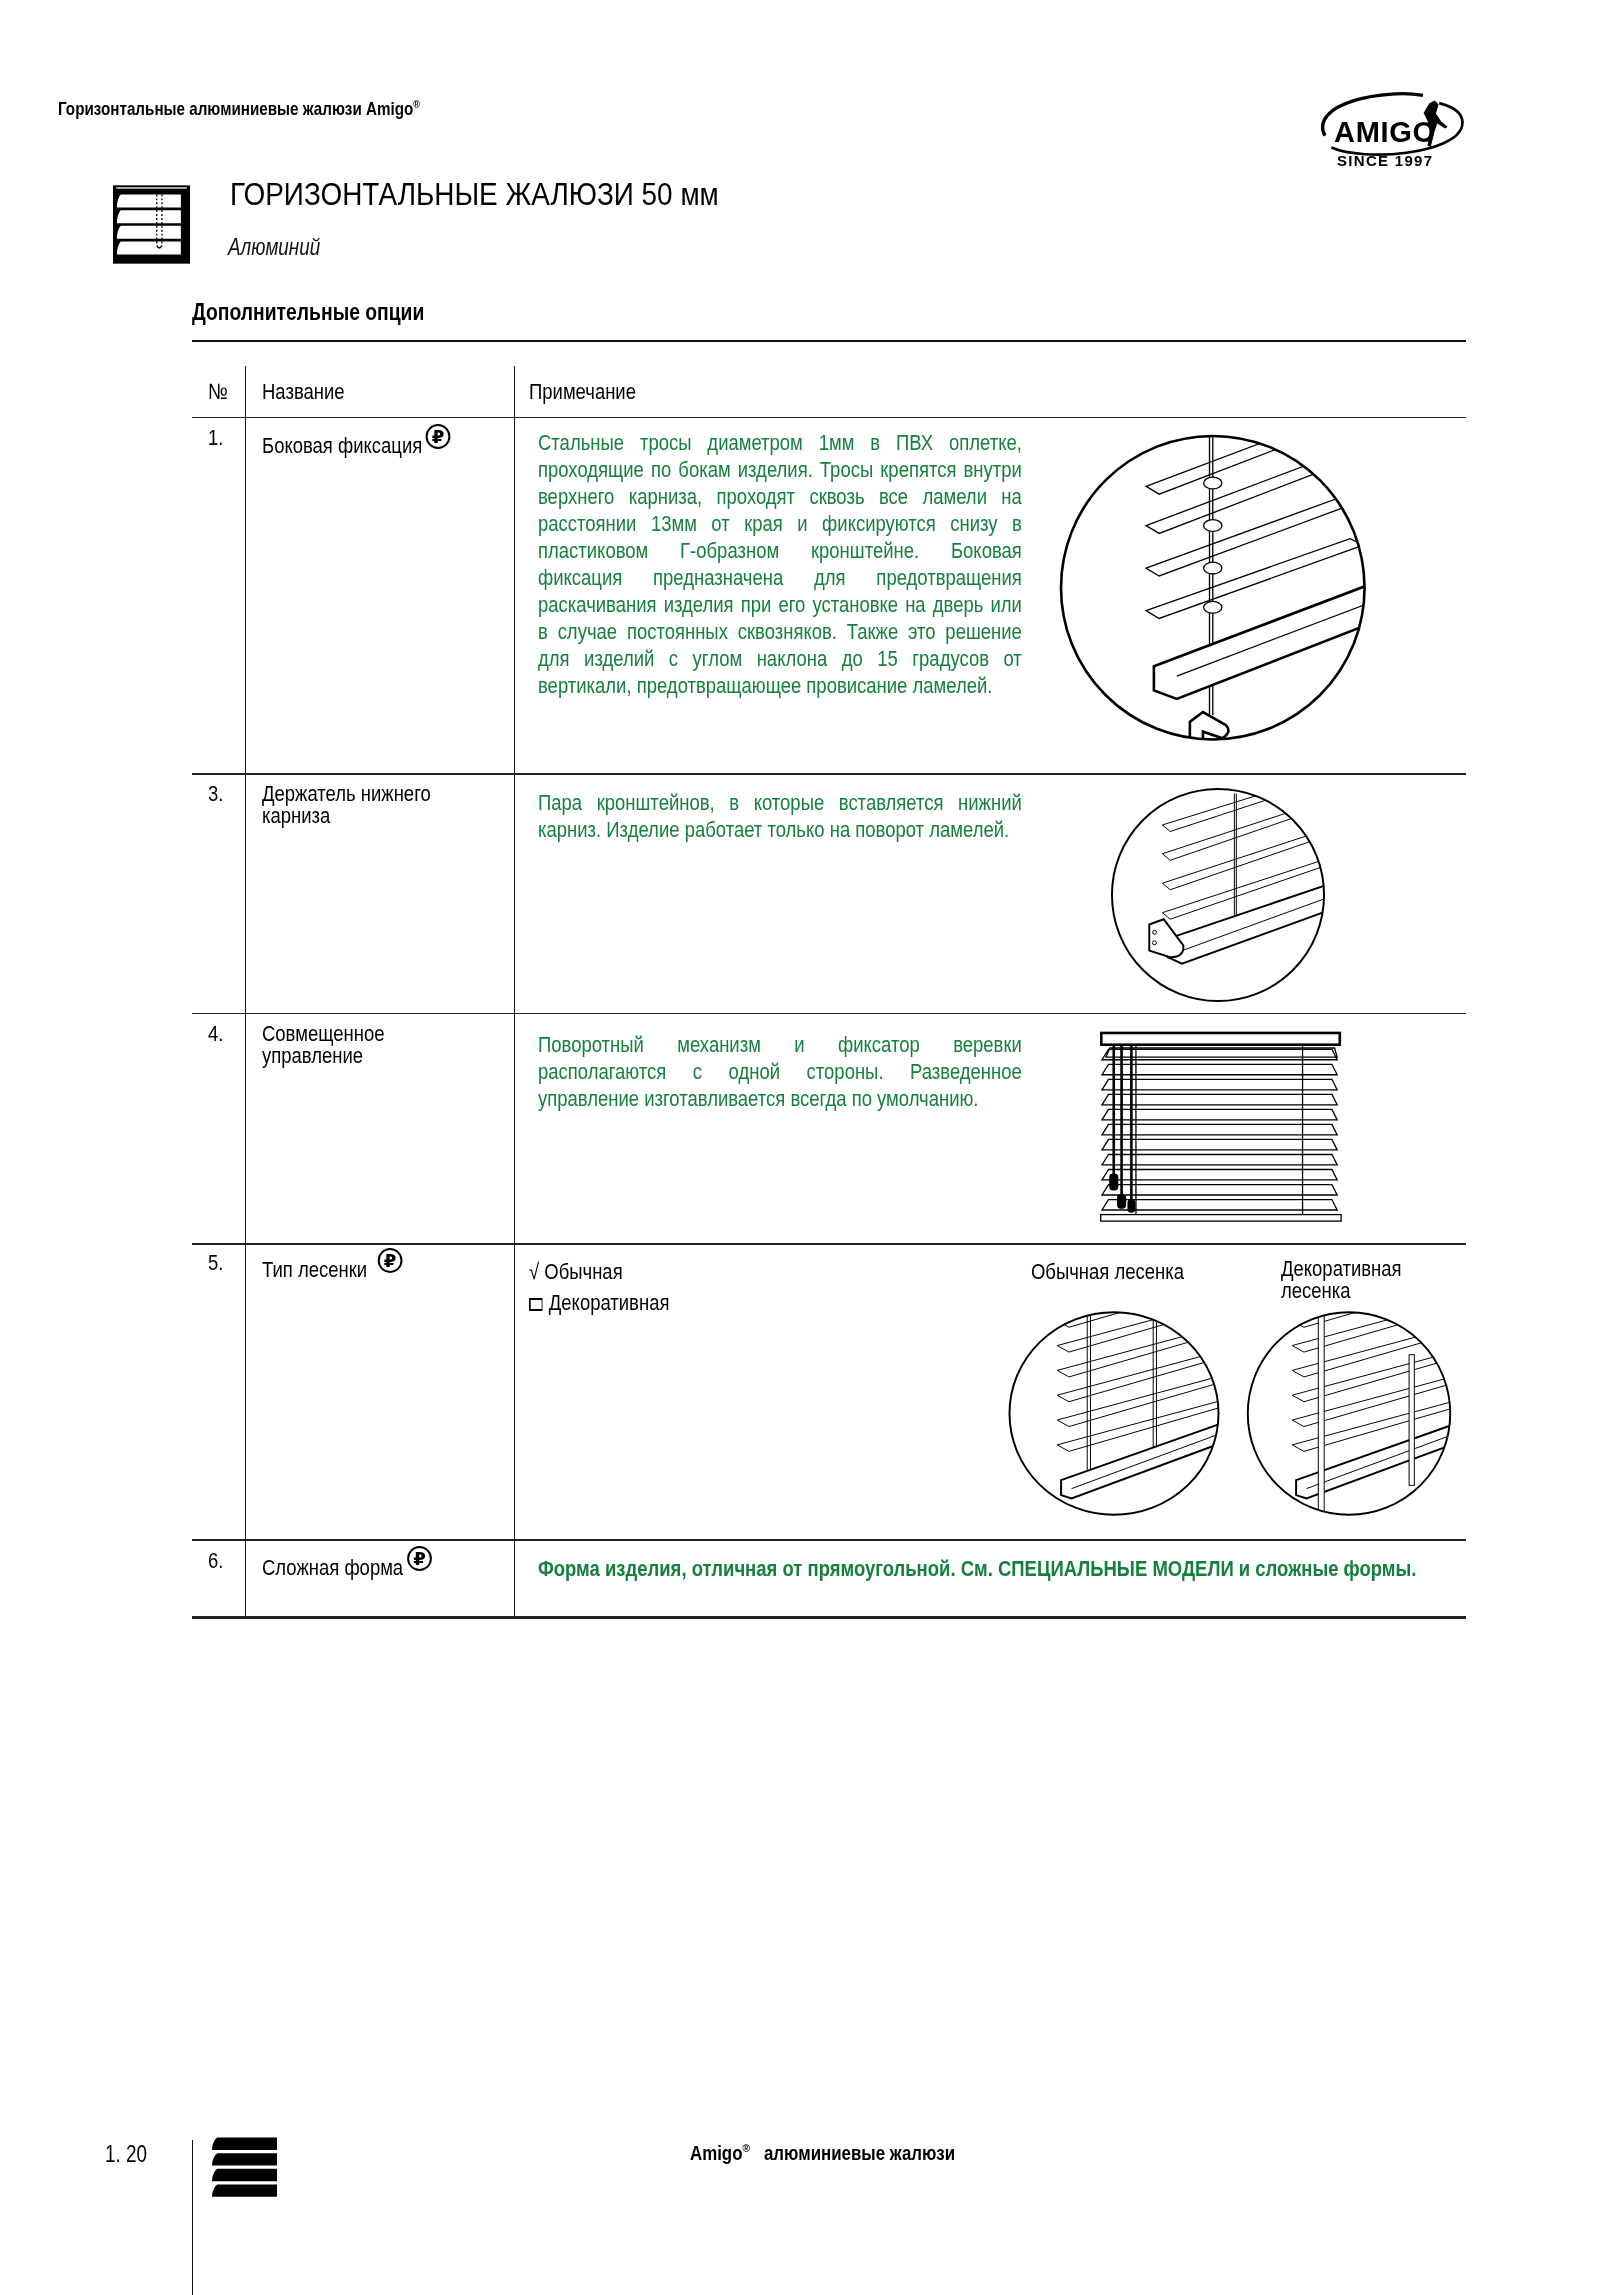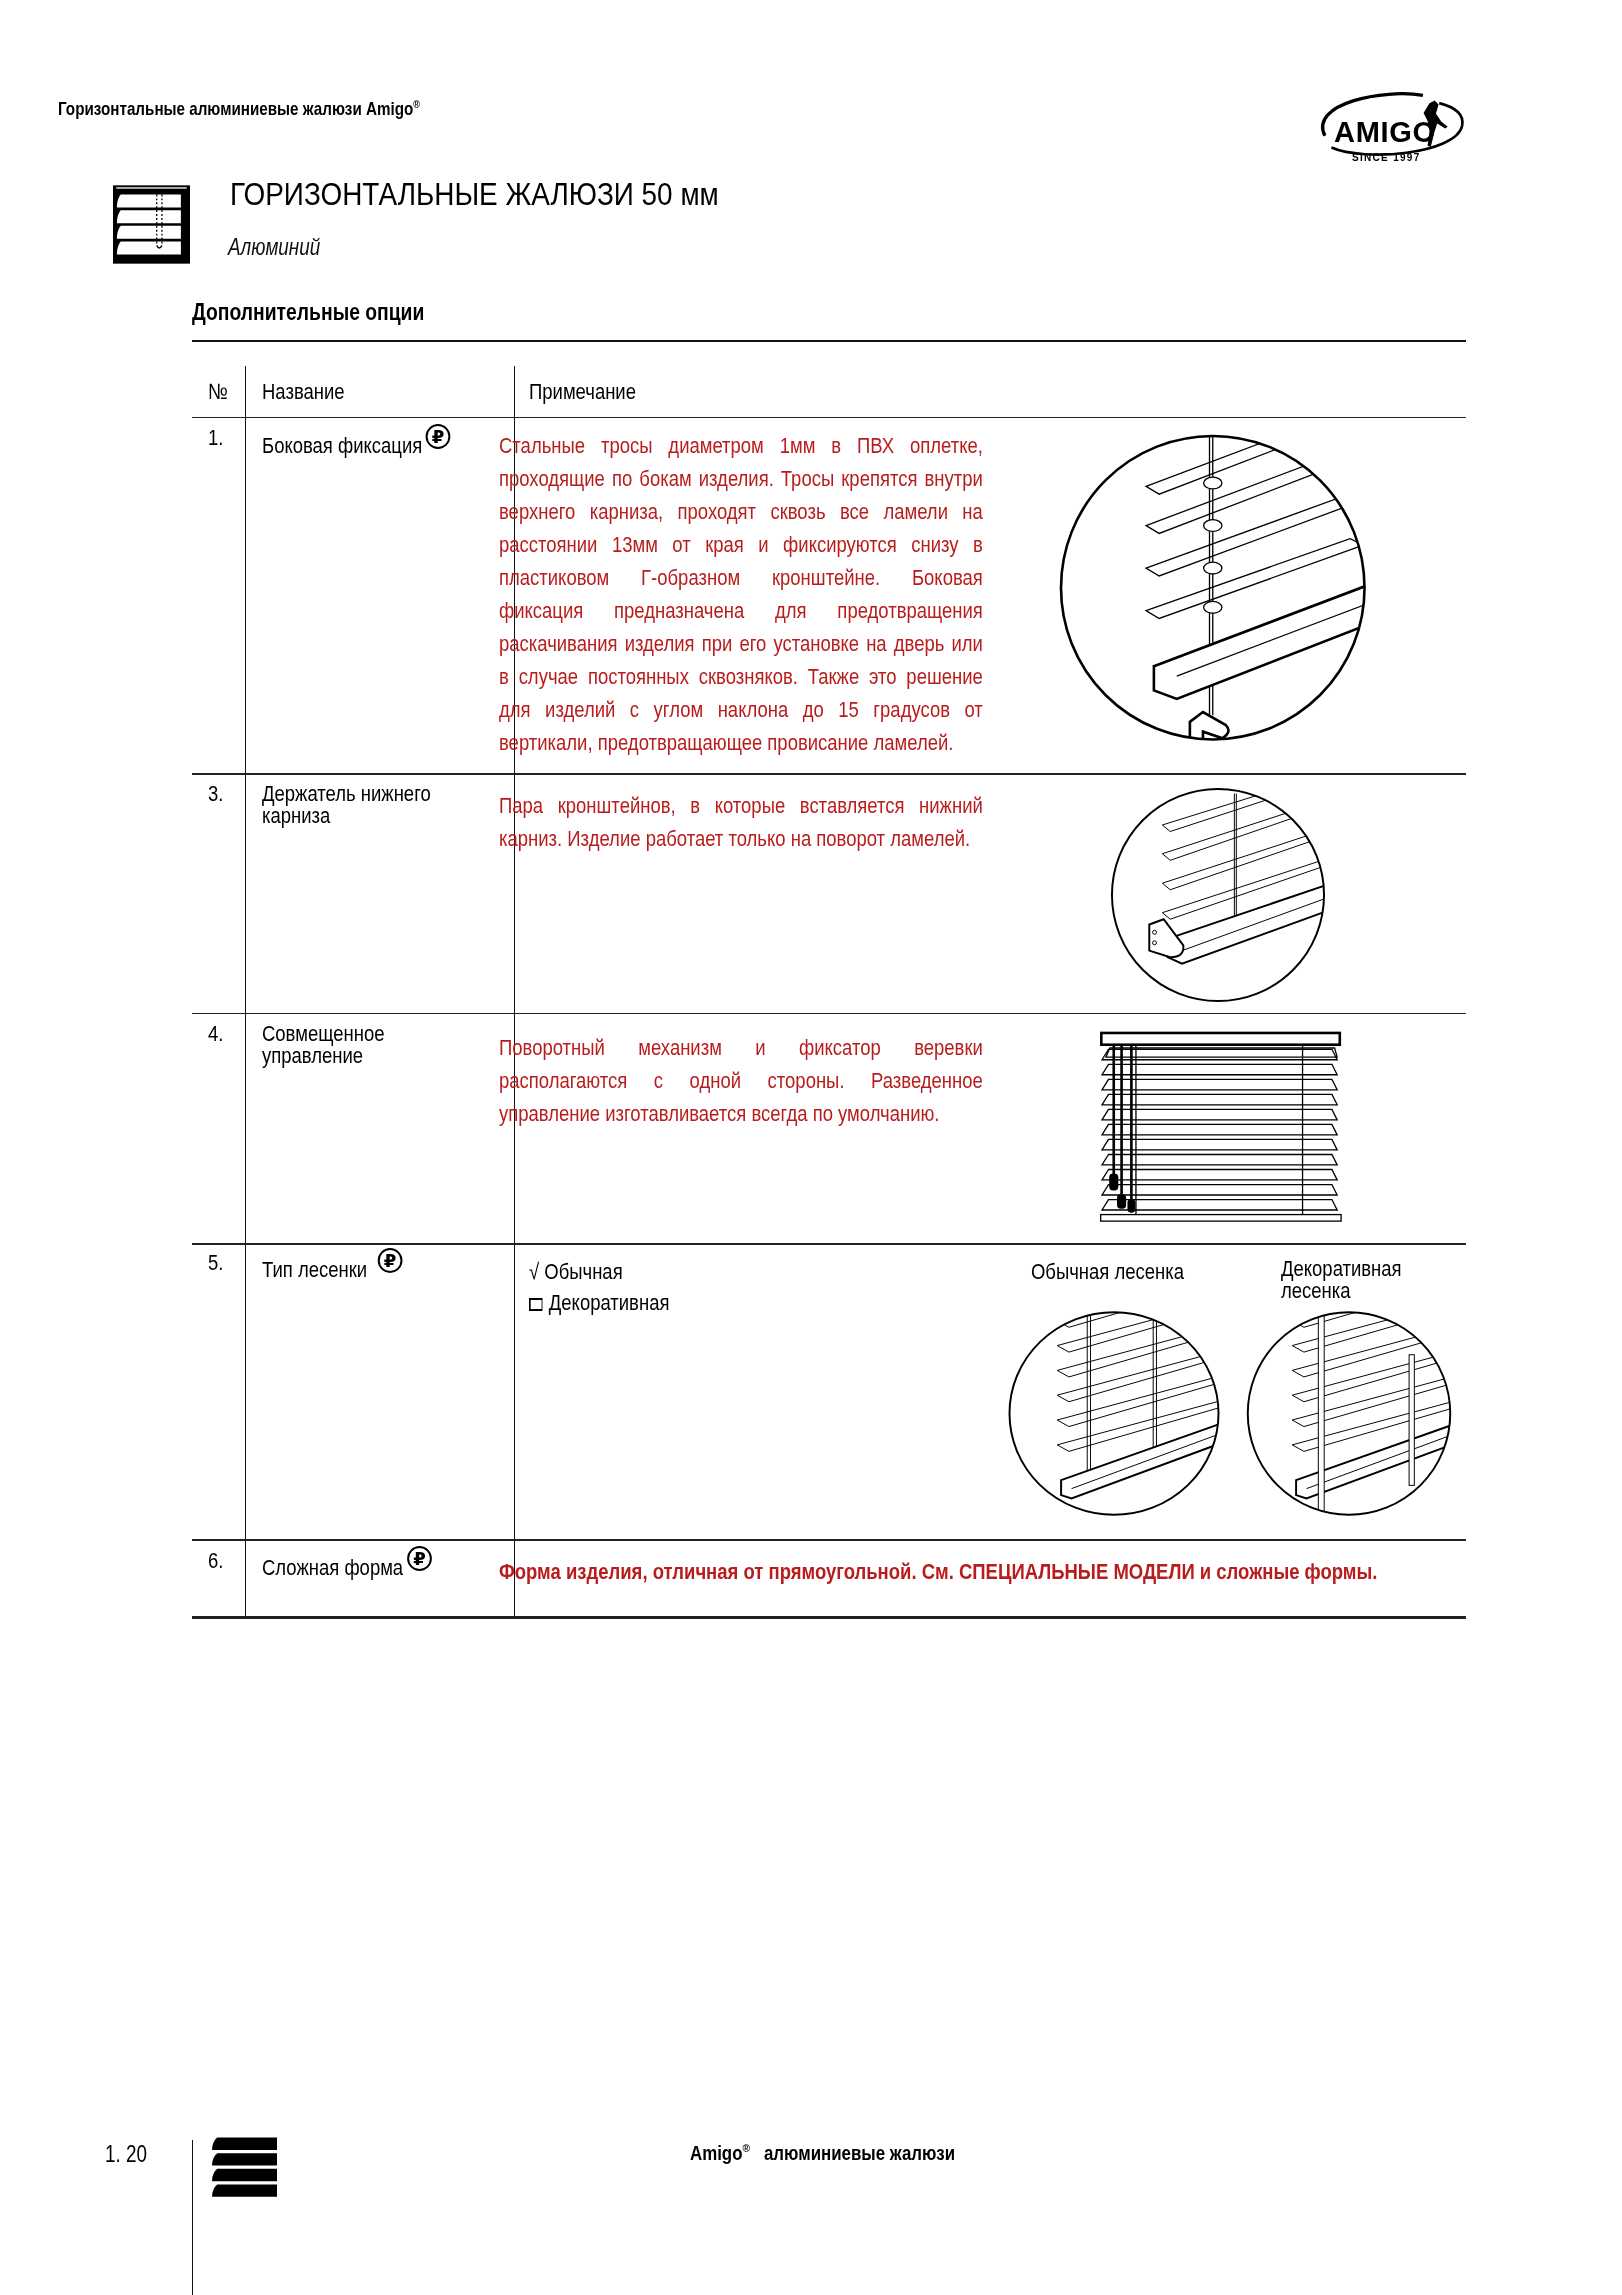--- a/index.html
+++ b/index.html
@@ -17,21 +17,21 @@
   #subtitle { left:228px; top:234px; font-size:23px; font-style:italic; font-weight:normal; transform:scaleX(0.82); transform-origin:left top; color:#111; white-space:nowrap; }
 
   #section-heading { left:192px; top:299px; font-size:23px; font-weight:bold; transform:scaleX(0.84); transform-origin:left top; white-space:nowrap; }
   #section-rule { left:192px; top:340px; width:1274px; height:2px; background:#111; }
 
   
   .hline { position:absolute; left:192px; width:1274px; background:#222; }
   .vline { position:absolute; width:1.3px; background:#111; }
   .cell-text { position:absolute; font-size:22px; line-height:27px; transform:scaleX(0.84); transform-origin:left top; white-space:nowrap; }
   .num { position:absolute; left:208px; font-size:22px; transform:scaleX(0.84); transform-origin:left top; }
-  .note { position:absolute; left:499px; width:484px; font-size:22px; line-height:33px; text-align:justify; text-align-last:left; color:#b91c1c; }
+  .note { position:absolute; left:538px; width:484px; font-size:22px; line-height:27px; text-align:justify; text-align-last:left; color:#15803d; }
   .note-inner { width:576px; transform:scaleX(0.84); transform-origin:left top; text-align:justify; }
   .ruble { display:inline-block; width:25px; height:25px; border:2.3px solid #000; border-radius:50%; box-sizing:border-box; text-align:center; font-weight:bold; font-size:18.3px; line-height:21px; vertical-align:top; margin-left:6.5px; transform:scaleX(1.18); }
 
   .figure { position:absolute; }
 
   #footer-page { left:105px; top:2141px; font-size:23.6px; transform:scaleX(0.8); transform-origin:left top; }
   #footer-vline { left:192px; top:2140px; width:1.3px; height:156px; background:#111; }
   #footer-icon { left:212px; top:2136px; width:65px; height:63px; }
   #footer-brand { left:690px; top:2141px; font-size:19.6px; font-weight:bold; transform:scaleX(0.86); transform-origin:left top; white-space:nowrap; }
   #footer-brand sup { font-size:11.8px; }
@@ -42,21 +42,21 @@
 <div id="running-head" class="abs"><span>Горизонтальные алюминиевые жалюзи Amigo</span><sup>®</sup></div>
 
 <div id="logo" class="abs">
   <svg width="177" height="98" viewBox="0 0 270 150">
     <path d="M30 90 C 5 40, 120 18, 180 28" fill="none" stroke="#000" stroke-width="5"></path>
     <path d="M40 108 C 90 130, 230 118, 240 75 C 244 55, 225 45, 205 40" fill="none" stroke="#000" stroke-width="4"></path>
 
     <path d="M190 40 l8 -4 l6 6 l-4 14 l8 12 l10 8 l-4 3 l-12 -8 l-4 12 l-6 24 l-5 -2 l4 -24 l-4 -14 l-6 -12 z" fill="#000"></path>
   </svg>
   <div class="abs" style="left:29px;top:39px;font-size:29px;font-weight:bold;letter-spacing:0.7px;">AMIGO</div>
-  <div class="abs" style="left:47px;top:75px;font-size:10px;font-weight:bold;letter-spacing:1.3px;">SINCE 1997</div>
+  <div class="abs" style="left:32px;top:75px;font-size:15px;font-weight:bold;letter-spacing:1.3px;">SINCE 1997</div>
 </div>
 
 <div id="title-icon" class="abs">
   <svg width="77" height="79" viewBox="0 0 118 120">
     <rect x="0" y="0" width="118" height="120" fill="#000"></rect>
     <rect x="5" y="3" width="108" height="2" fill="#fff"></rect>
     <g fill="#fff">
       <path d="M12 14 H104 V34 H6 C6 26 8 18 12 14 Z"></path>
       <path d="M12 38 H104 V58 H6 C6 50 8 42 12 38 Z"></path>
       <path d="M12 62 H104 V82 H6 C6 74 8 66 12 62 Z"></path>

